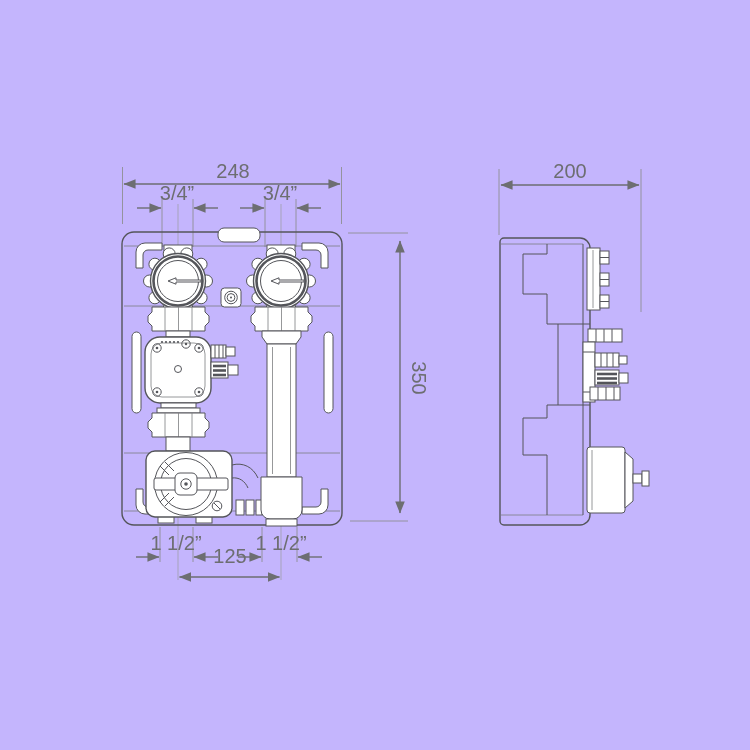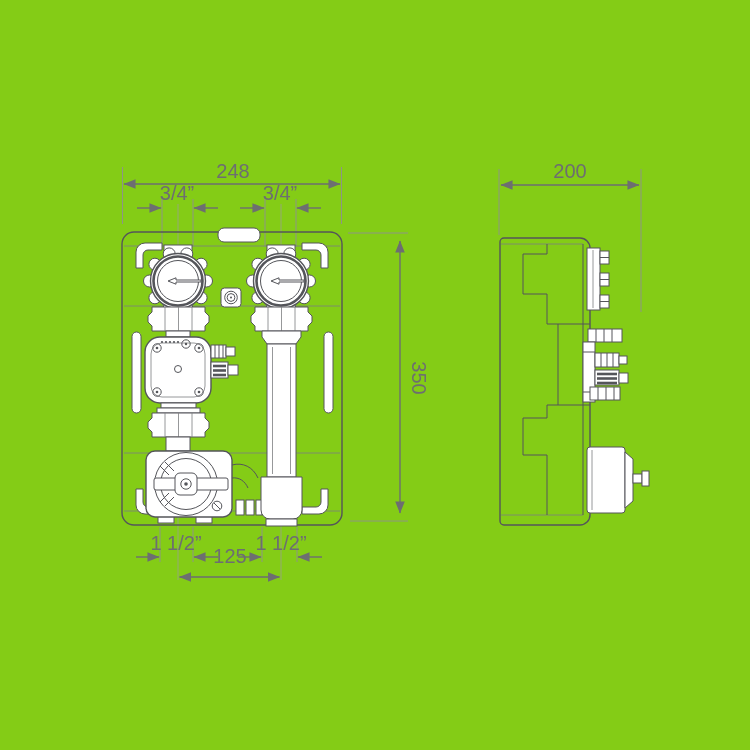--- a/index.html
+++ b/index.html
@@ -1,16 +1,16 @@
 <!DOCTYPE html>
 <html><head>
 <meta charset="utf-8">
 <style>
   html,body{margin:0;padding:0;background:#fff;}
-  .canvas{width:750px;height:750px;background:#84cc16;position:relative;overflow:hidden;
+  .canvas{width:750px;height:750px;background:#c4b5fd;position:relative;overflow:hidden;
           font-family:"Liberation Sans", sans-serif;text-decoration:underline;}
   svg{--line:#54555a;--lite:#7c7d80;--dim:#6d6e71;--cl:#9b9c9f;display:block;}
   .o  {stroke:var(--line);stroke-width:1.4;fill:none;}
   .ow {stroke:var(--line);stroke-width:1.4;fill:#fff;}
   .d  {stroke:var(--line);stroke-width:1;fill:none;}
   .dw {stroke:var(--line);stroke-width:1;fill:#fff;}
   .t  {stroke:var(--lite);stroke-width:.8;fill:none;}
   .cl {stroke:var(--cl);stroke-width:.7;fill:none;}
   .ext{stroke:#8e8f92;stroke-width:.9;fill:none;}
   .dimln{stroke:var(--dim);stroke-width:1.4;fill:none;}

